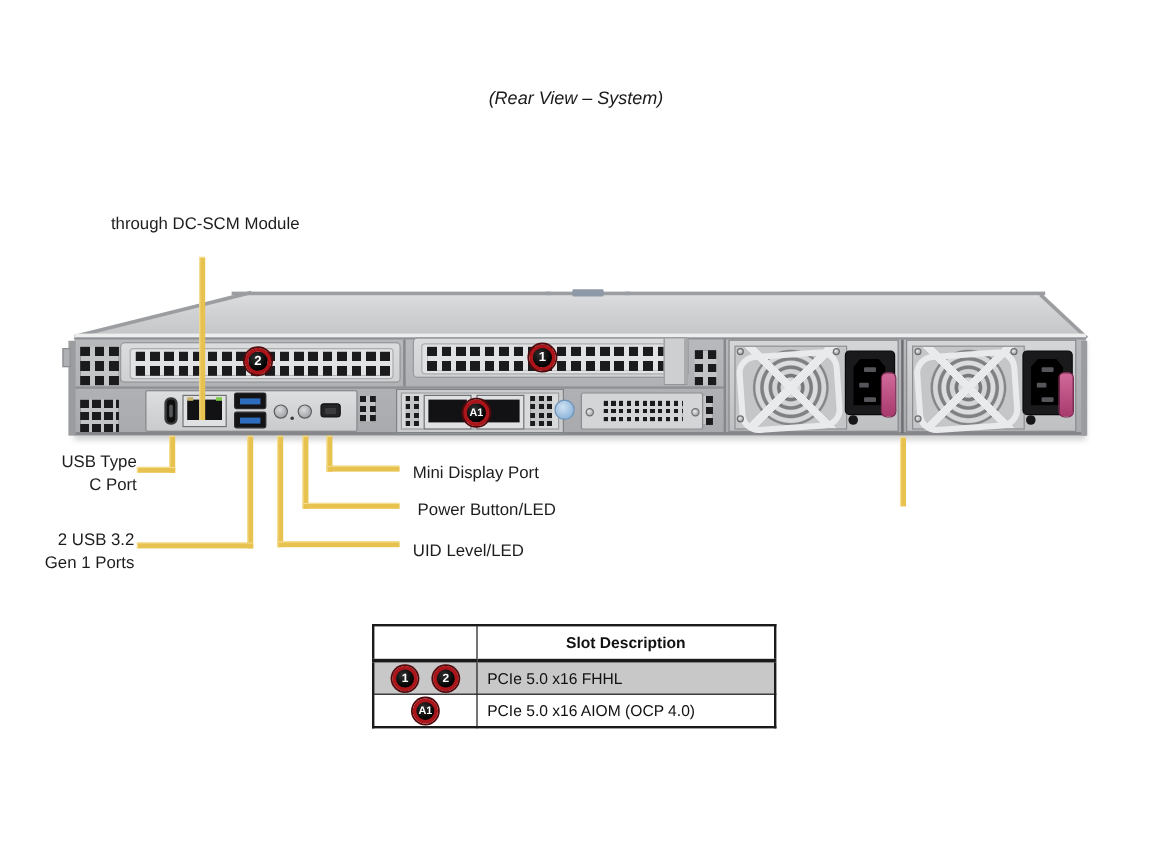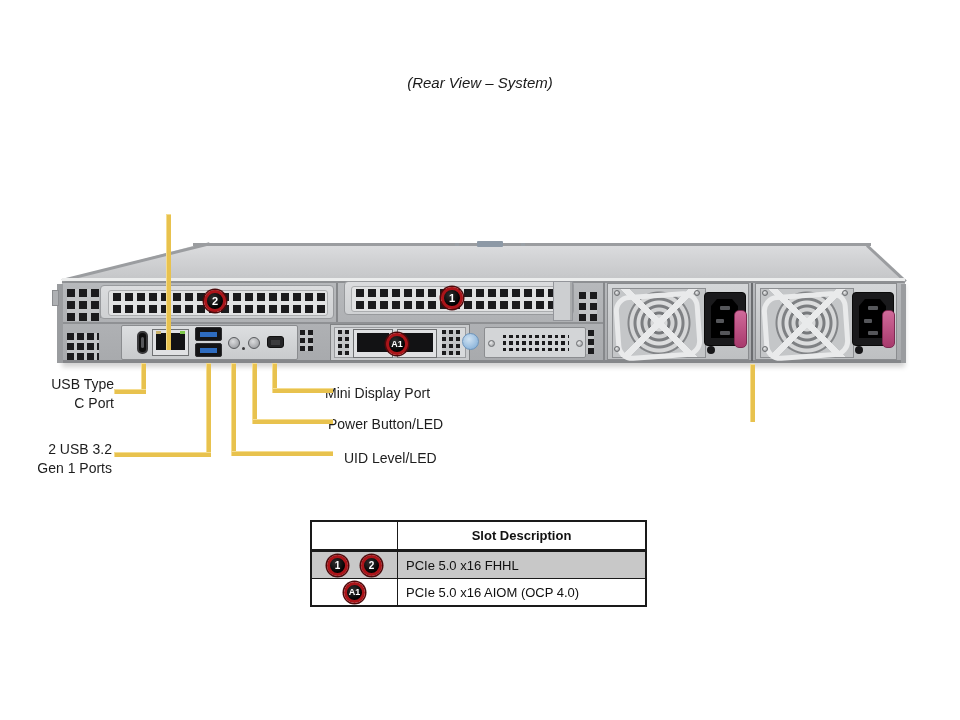--- a/index.html
+++ b/index.html
@@ -203,31 +203,32 @@
 <div class="abs cl" style="left:114px;top:452px;width:97px;height:5px;"></div>
 <div class="abs cl" style="left:272px;top:363px;width:5px;height:30px;"></div>
 <div class="abs cl" style="left:272px;top:388px;width:61px;height:5px;"></div>
 <div class="abs cl" style="left:252px;top:363px;width:5px;height:61px;"></div>
 <div class="abs cl" style="left:252px;top:419px;width:81px;height:5px;"></div>
 <div class="abs cl" style="left:231px;top:363px;width:5px;height:93px;"></div>
 <div class="abs cl" style="left:231px;top:451px;width:102px;height:5px;"></div>
 <div class="abs cl" style="left:750px;top:364px;width:5px;height:58px;"></div>
 
 <div class="abs lbl" style="left:55px;top:177px;width:232px;text-align:center;">
+  <div>through DC-SCM Module</div>
 </div>
 <div class="abs lbl" style="left:20px;top:375px;width:94px;text-align:right;">
   <div>USB Type</div>
   <div>C Port</div>
 </div>
 <div class="abs lbl" style="left:16px;top:440px;width:96px;text-align:right;">
   <div>2 USB 3.2</div>
   <div>Gen 1 Ports</div>
 </div>
-<div class="abs lbl" style="left:325px;top:384px;">Mini Display Port</div>
-<div class="abs lbl" style="left:328px;top:415px;text-align:right;">Power Button/LED</div>
+<div class="abs lbl" style="left:344px;top:384px;">Mini Display Port</div>
+<div class="abs lbl" style="left:348px;top:415px;text-align:right;">Power Button/LED</div>
 <div class="abs lbl" style="left:344px;top:449px;">UID Level/LED</div>
 <div class="abs lbl" style="left:640px;top:429px;width:226px;text-align:center;">
 </div>
 
 <table class="slot-table">
   <thead>
     <tr>
       <th class="c1"></th>
       <th class="hdr">Slot Description</th>
     </tr>

